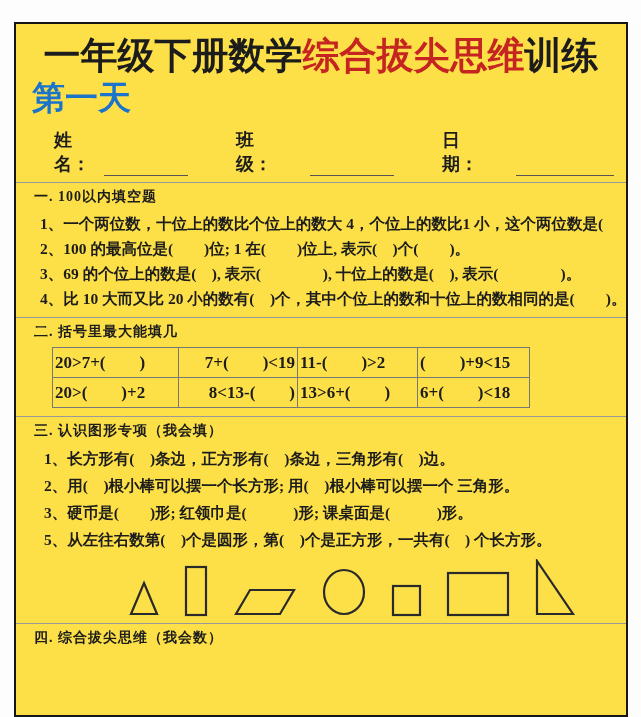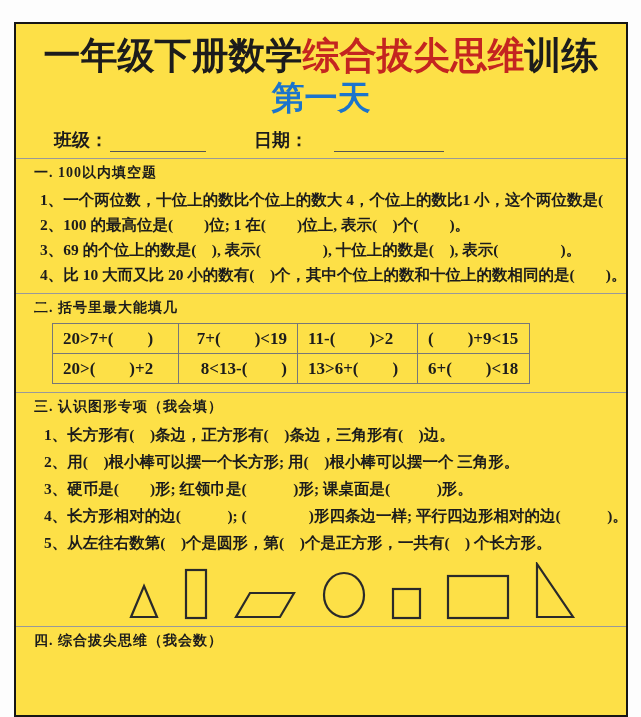--- a/index.html
+++ b/index.html
@@ -3,57 +3,61 @@
 <meta charset="utf-8">
 <style>
   * { margin:0; padding:0; box-sizing:border-box; }
   html,body { width:641px; height:717px; overflow:hidden; background:#fdfdfd;
               font-family:"Liberation Serif","DejaVu Serif",serif; color:#1c1c1c; }
   .sheet { margin:22px 13px 0 14px; border:2px solid #161616; background:#fde047;
            padding:10px 16px 0 16px; height:695px; overflow:hidden; }
 
   .title { text-align:center; font-family:"Liberation Sans","DejaVu Sans",sans-serif;
            font-weight:bold; font-size:37px; line-height:44px; letter-spacing:0px; white-space:nowrap; }
-  .subtitle { text-align:center; font-family:"Liberation Sans","DejaVu Sans",sans-serif;
+  .subtitle { font-family:"Liberation Sans","DejaVu Sans",sans-serif;
               font-weight:bold; font-size:33px; line-height:40px; }
 
   .fields { display:flex; margin:10px 0 6px 22px; font-size:18px; font-weight:bold; }
   .field { display:flex; align-items:flex-end; }
   .field + .field { margin-left:48px;gap:24px; }
   .blank { display:inline-block; width:96px; border-bottom:1.5px solid #555; height:20px; margin-left:2px; }
   .blank.wide { width:110px; }
 
   hr.div { border:0; border-top:1.5px solid #999; margin:6px -16px 5px -16px; }
 
   .sec-h { font-size:14px; font-weight:bold; margin:4px 0 5px 2px; letter-spacing:1px; }
   .q { font-size:15.5px; font-weight:600; line-height:25px; margin-left:8px; white-space:nowrap; }
   .q3 { margin-left:12px; line-height:27px; }
 
   table.maxfill { border-collapse:collapse; margin:6px 0 8px 20px; }
   table.maxfill td { border:1px solid #777; font-size:17px; font-weight:600;
-                     padding:3px 10px; height:29px; white-space:nowrap; }
+                     padding:3px 2px; height:29px; white-space:nowrap; }
   td.c0 { width:126px; } td.c1 { width:119px;text-align:right; } td.c2 { width:120px; } td.c3 { width:112px; }
 
   .shape-row { display:flex; align-items:flex-end; gap:24px; margin:4px 0 6px 96px; height:60px; }
   .shape-row svg { display:block; }
   .shape-row svg * { fill:none; stroke:#2a2a2a; stroke-width:2.2; }
 
   .red  { color:var(--red); }
   .blue { color:var(--blue); }
 </style>
 </head>
 <body>
 
 <div class="sheet">
 
   <div class="title"><span>一年级下册数学</span><span class="red">综合拔尖思维</span><span>训练</span></div>
 
   <div class="subtitle blue">第一天</div>
 
   <div class="fields">
+    <div class="field">
+      <span>姓名：</span>
+      <span class="blank"></span>
+    </div>
     <div class="field">
       <span>班级：</span>
       <span class="blank"></span>
     </div>
     <div class="field">
       <span>日期：</span>
       <span class="blank wide"></span>
     </div>
   </div>
 
@@ -84,21 +88,20 @@
     </tr>
   </tbody>
     </table>
 
   <hr class="div">
 
   <div class="sec-h">三. 认识图形专项（我会填）</div>
   <div class="q q3">1、长方形有(　)条边，正方形有(　)条边，三角形有(　)边。</div>
   <div class="q q3">2、用(　)根小棒可以摆一个长方形; 用(　)根小棒可以摆一个 三角形。</div>
   <div class="q q3">3、硬币是(　　)形; 红领巾是(　　　)形; 课桌面是(　　　)形。</div>
-  <div class="q q3">4、长方形相对的边(　　　); (　　　　)形四条边一样; 平行四边形相对的边(　　　)。</div>
   <div class="q q3">5、从左往右数第(　)个是圆形，第(　)个是正方形，一共有(　) 个长方形。</div>
 
   <div class="shape-row">
     <svg width="32" height="38">
         <polygon points="16,4 29,35 3,35"></polygon>
       </svg>
     <svg width="25" height="52">
         <rect x="2" y="2" width="20" height="48"></rect>
       </svg>
     <svg width="64" height="29">

